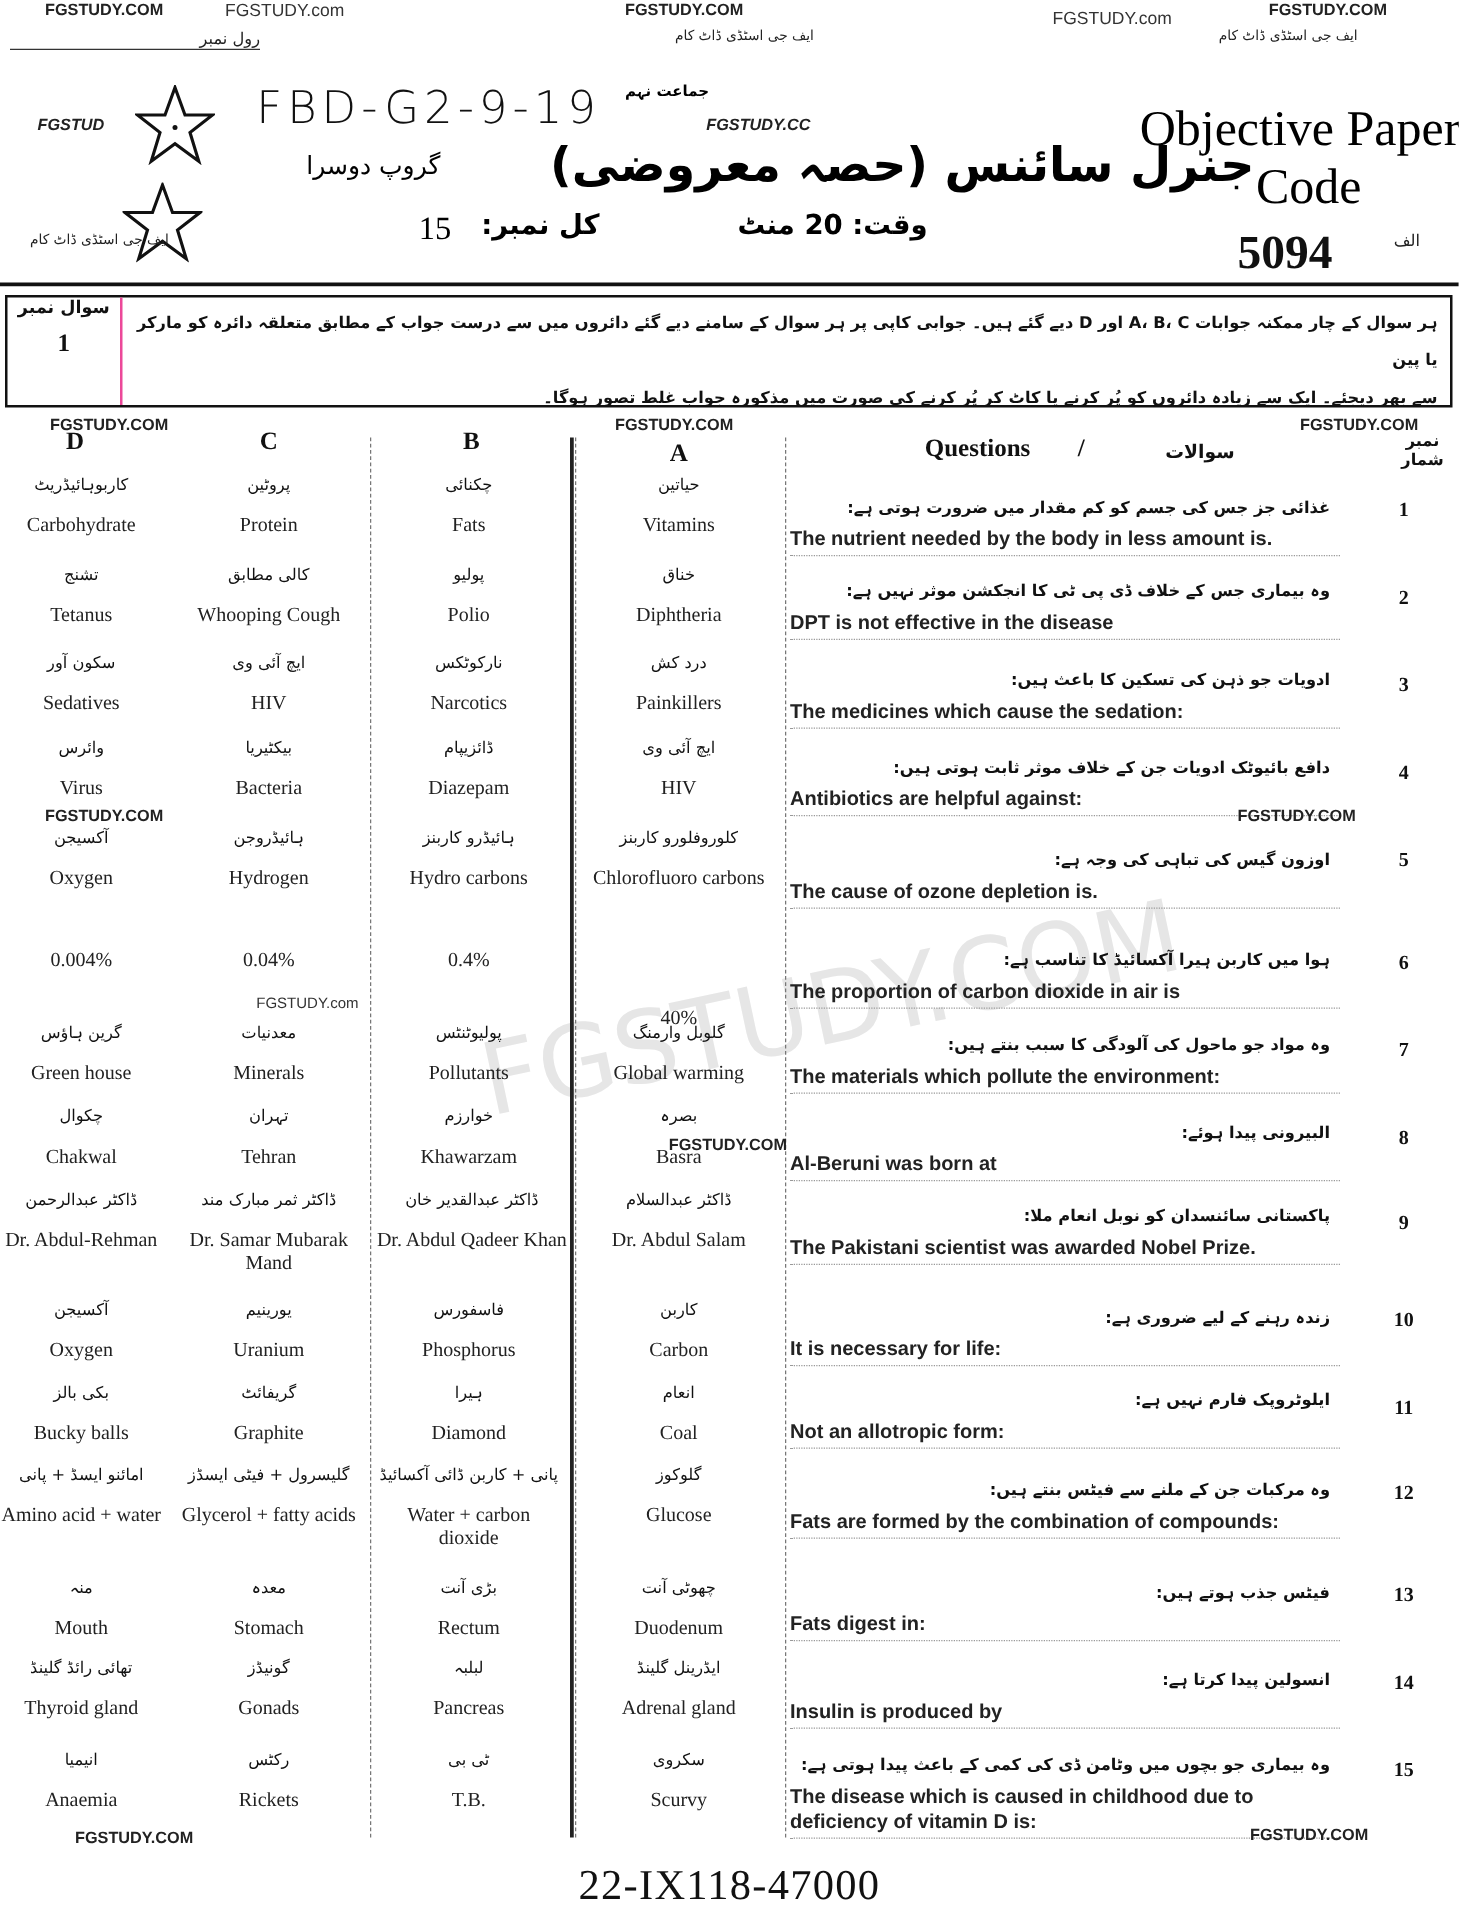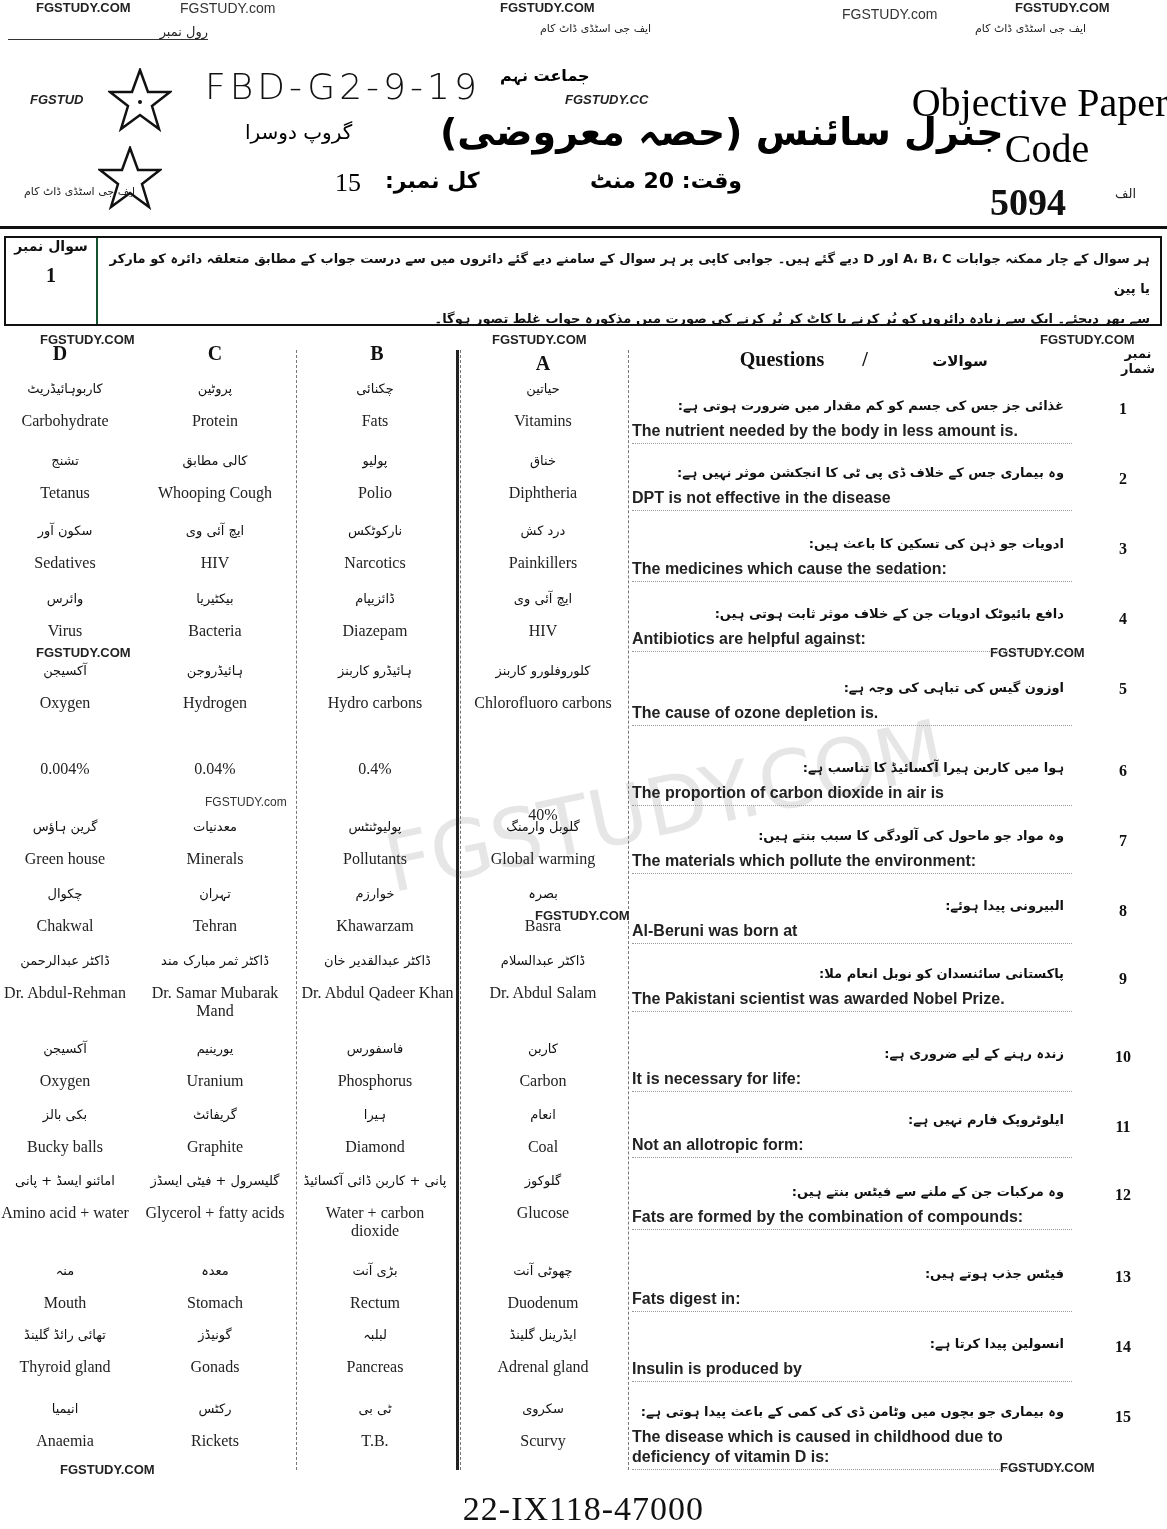--- a/index.html
+++ b/index.html
@@ -13,21 +13,21 @@
 
     .star { position: absolute; width: 64px; height: 64px; }
     .handwritten { position: absolute; font-family: "DejaVu Sans", sans-serif; font-size: 36px; letter-spacing: 4px; font-weight: 300; color: #111; }
     .title-ur { position: absolute; font-family: "DejaVu Sans", sans-serif; direction: rtl; color: #000; white-space: nowrap; }
     .obj-title { position: absolute; font-family: "Liberation Serif", serif; font-size: 40px; color: #000; text-align: center; line-height: 46px; }
     .code-num { position: absolute; font-family: "Liberation Serif", serif; font-weight: bold; font-size: 38px; }
 
     .rule-thick { position: absolute; left: 0; width: 1167px; height: 3px; background: #111; }
 
     .instr-box { position: absolute; left: 4px; top: 236px; width: 1158px; height: 90px; border: 2px solid #111; display: flex; }
-    .instr-text { flex: 1; direction: rtl; font-family: "DejaVu Sans", sans-serif; font-size: 13px; font-weight: bold; padding: 6px 10px; line-height: 30px; border-left: 2px solid #14532d; }
+    .instr-text { flex: 1; direction: rtl; font-family: "DejaVu Sans", sans-serif; font-size: 13px; font-weight: bold; padding: 6px 10px; line-height: 30px; border-left: 2px solid #ec4899; }
     .instr-qno { width: 90px; text-align: center; font-family: "DejaVu Sans", sans-serif; font-size: 14px; font-weight: bold; }
     .instr-qno .n { display: block; font-family: "Liberation Serif", serif; font-size: 20px; margin-top: 10px; }
 
     .table { position: absolute; left: 0; top: 330px; width: 1167px; height: 1150px; }
     .col-hdr { position: absolute; top: 12px; font-family: "Liberation Serif", serif; font-weight: bold; font-size: 20px; text-align: center; }
     .vline { position: absolute; top: 20px; width: 1px; border-left: 1px dashed #777; height: 1120px; }
     .vline.solid { border-left: 3px solid #222; }
 
     .opt { position: absolute; text-align: center; font-family: "Liberation Serif", serif; font-size: 16px; line-height: 18px; color: #222; }
     .opt .ur { display: block; font-family: "DejaVu Sans", sans-serif; font-size: 13px; direction: rtl; margin-bottom: 14px; color: #111; }
@@ -58,21 +58,21 @@
     <polygon points="32,2 40,24 62,24 44,38 51,61 32,47 13,61 20,38 2,24 24,24" fill="none" stroke="#111" stroke-width="2.5"></polygon>
     <circle cx="32" cy="34" r="2" fill="#111"></circle>
   </svg>
 <svg class="star" style="left:98px; top:146px;" viewBox="0 0 64 64">
     <polygon points="32,2 40,24 62,24 44,38 51,61 32,47 13,61 20,38 2,24 24,24" fill="none" stroke="#111" stroke-width="2.5"></polygon>
   </svg>
 <div class="wm italic" style="left:30px; top:92px;">FGSTUD</div>
 <div class="ur-small" style="left:24px; top:185px;">ایف جی اسٹڈی ڈاٹ کام</div>
 
 <div class="handwritten" style="left:205px; top:66px;">FBD-G2-9-19</div>
-<div class="title-ur" style="left:500px; top:66px; font-size:16px; font-weight:bold;">جماعت نہم</div>
+<div class="title-ur" style="left:500px; top:66px; font-size:12px; font-weight:bold;">جماعت نہم</div>
 <div class="wm italic" style="left:565px; top:92px;text-align:center;">FGSTUDY.CC</div>
 
 <div class="title-ur" style="left:440px; top:110px; font-size:38px; font-weight:bold;">جنرل سائنس (حصہ معروضی)</div>
 <div class="title-ur" style="left:245px; top:120px; font-size:20px;">گروپ دوسرا</div>
 
 <div class="title-ur" style="left:590px; top:168px; font-size:22px; font-weight:bold;">وقت: 20 منٹ</div>
 <div class="title-ur" style="left:385px; top:168px; font-size:22px; font-weight:bold;">کل نمبر:</div>
 <div class="title-ur" style="left:335px; top:168px; font-size:26px; font-family:'Liberation Serif', serif;">15</div>
 
 <div class="obj-title" style="left:905px; top:80px; width:270px;">Objective Paper</div>

